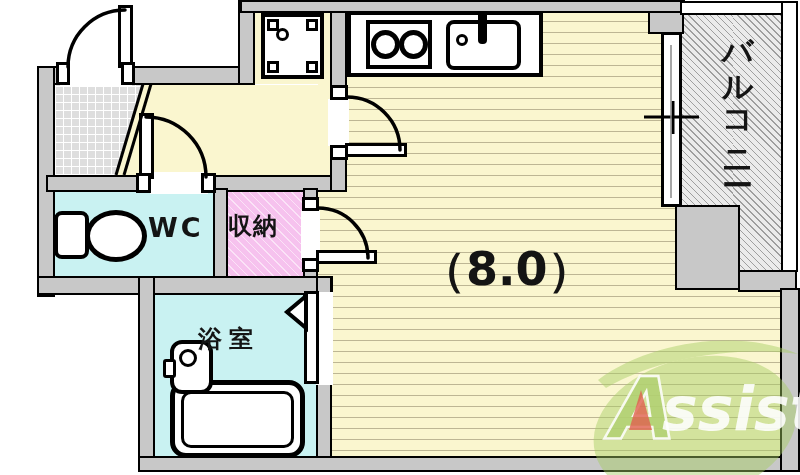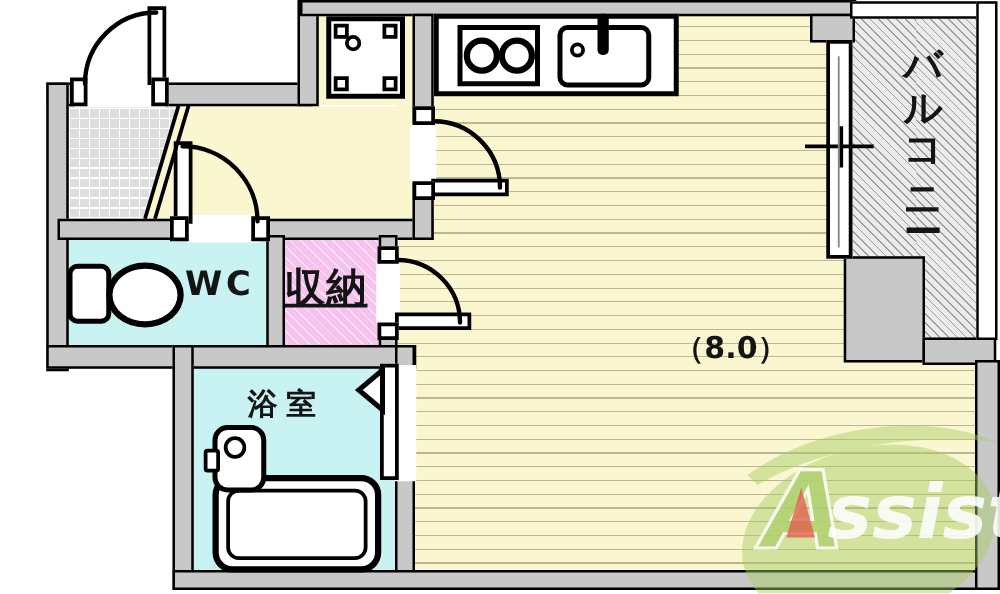--- a/index.html
+++ b/index.html
@@ -117,23 +117,23 @@
       <line x1="143" y1="84" x2="116" y2="175"></line>
       <line x1="151" y1="84" x2="124" y2="175"></line>
       <line x1="644" y1="117" x2="699" y2="117"></line>
       <line x1="673" y1="101" x2="673" y2="134"></line>
     </g>
     <line x1="671" y1="45" x2="671" y2="198" stroke="#8a8a8a" stroke-width="1.5"></line>
     <path d="M 306 296 L 306 328 L 287 312 Z" fill="#fff" stroke="#000" stroke-width="4"></path>
   </svg>
 
   <div class="lbl" style="left:148px;top:214px;font-size:27px;letter-spacing:3px;">WC</div>
-  <div class="lbl" style="left:228px;top:214px;font-size:32px;letter-spacing:1px;text-decoration:underline;">収納</div>
-  <div class="lbl" style="left:198px;top:311px;font-size:24px;letter-spacing:7px;">浴室</div>
-  <div class="lbl" style="left:420px;top:266px;width:210px;text-align:right;font-size:24px;font-weight:bold;">（8.0）</div>
+  <div class="lbl" style="left:228px;top:214px;font-size:24px;letter-spacing:1px;">収納</div>
+  <div class="lbl" style="left:198px;top:327px;font-size:24px;letter-spacing:7px;">浴室</div>
+  <div class="lbl" style="left:420px;top:246px;width:210px;text-align:left;font-size:46px;font-weight:bold;">（8.0）</div>
   <div class="lbl" style="left:722px;top:16px;height:256px;font-size:31px;letter-spacing:3px;writing-mode:vertical-rl;">バルコニー</div>
 
   <svg width="800" height="475" viewBox="0 0 800 475">
     <g opacity="0.45" fill="#a5cd62">
       <ellipse cx="695" cy="428" rx="103" ry="70" transform="rotate(-14 695 428)"></ellipse>
       <path d="M 598 380 C 655 338 745 330 798 354 C 740 346 660 356 606 388 Z"></path>
     </g>
     <text x="610" y="438" font-size="86" font-style="italic" font-weight="bold" font-family="DejaVu Sans, sans-serif" fill="#b2d172" stroke="#ffffff" stroke-width="2.5" opacity="0.85">A</text>
     <polygon points="641,390 629,430 652,430" fill="#e0604f" opacity="0.8"></polygon>
     <text x="662" y="430" font-size="60" font-style="italic" font-weight="bold" font-family="DejaVu Sans, sans-serif" fill="#ffffff" opacity="0.88">ssist</text>

